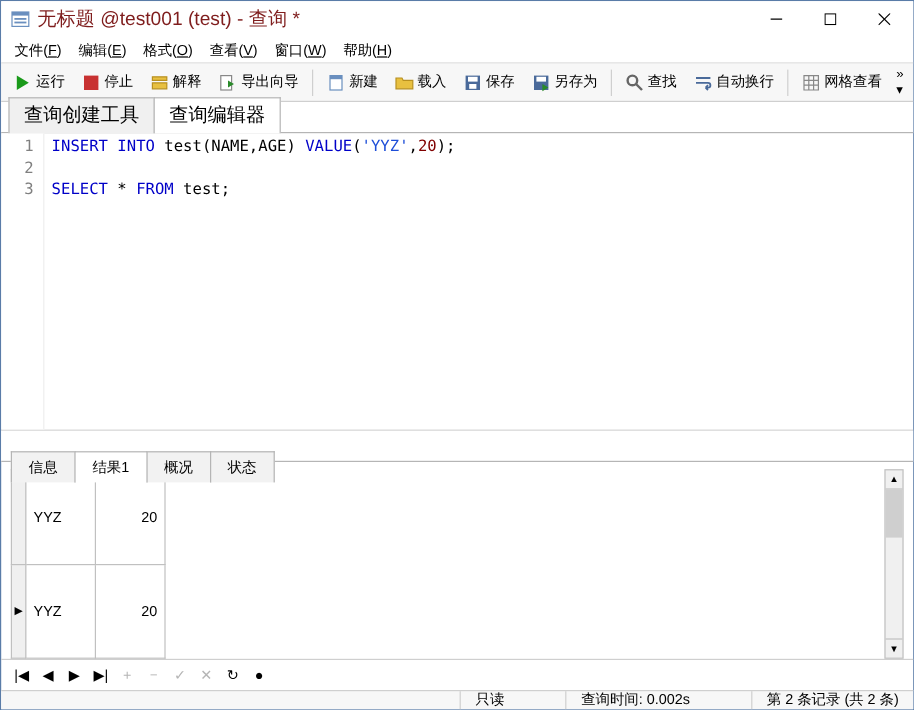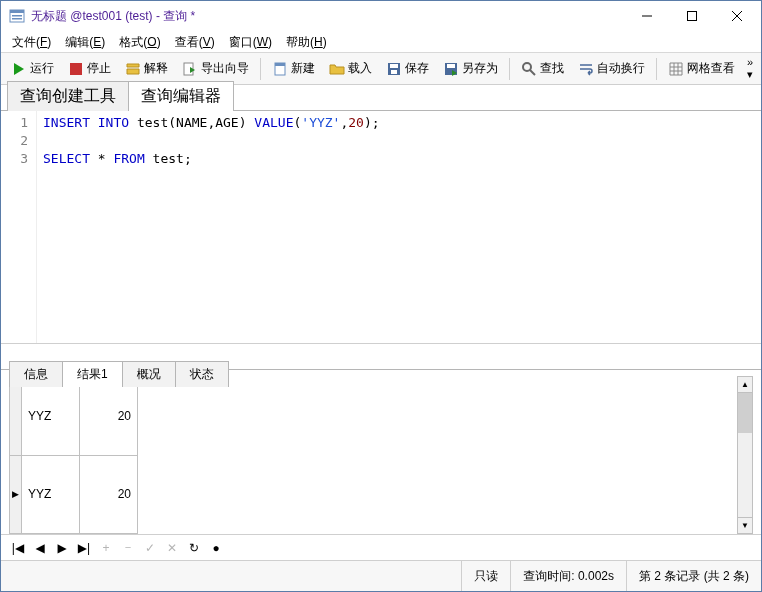--- a/index.html
+++ b/index.html
@@ -1,20 +1,20 @@
 <!DOCTYPE html>
 <html><head>
 <meta charset="utf-8">
 <style>
 * { box-sizing: border-box; margin: 0; padding: 0; }
 body { font-family: "Microsoft YaHei", "SimSun", sans-serif; font-size: 12px; background: #fff; overflow: hidden; }
 .window { width: 762px; height: 592px; border: 1px solid #5a7ca8; display: flex; flex-direction: column; background: #fff; }
 .titlebar { height: 30px; display: flex; align-items: center; padding: 0 2px 0 8px; background: #fff; }
 .titlebar .ticon { width: 16px; height: 16px; margin-right: 6px; }
-.titlebar .title { flex: 1; font-size: 12px; color: #4c1d95; }
+.titlebar .title { flex: 1; font-size: 16px; color: #7f1d1d; }
 .winbtns { display: flex; }
 .winbtn { width: 45px; height: 28px; display: flex; align-items: center; justify-content: center; }
 .winbtn svg { width: 10px; height: 10px; }
 .menubar { height: 22px; display: flex; align-items: stretch; padding: 0 4px; background: #fff; border-bottom: 1px solid #d8d8d8; }
 .menuitem { padding: 3px 7px; font-size: 12px; }
 .menuitem u { text-decoration: underline; }
 .toolbar { height: 32px; display: flex; align-items: center; padding: 0 4px; background: #f7f7f7; border-bottom: 1px solid #cfcfcf; gap: 2px; }
 .tbtn { display: flex; align-items: center; gap: 3px; padding: 3px 5px; font-size: 12px; border: 1px solid transparent; }
 .tsep { width: 1px; height: 22px; background: #cfcfcf; margin: 0 3px; }
 .tbico { width: 16px; height: 16px; flex: none; }
@@ -38,21 +38,21 @@
 .col-name{ width:58px; } .col-age{ width:58px; text-align:right;}
 .rowmark { width:12px; background:#f0f0f0; text-align:center; padding:0 !important;}
 .vscroll { width:16px; margin-left:auto; border:1px solid #c0c0c0; background:#f0f0f0; display:flex; flex-direction:column; }
 .vscroll .arr { height:16px; display:flex; align-items:center; justify-content:center; font-size:8px; border-bottom:1px solid #c0c0c0;}
 .vscroll .arr:last-child{border-top:1px solid #c0c0c0; border-bottom:none;}
 .vscroll .thumb{ background:#cfcfcf; height:40px; margin:0;}
 .vscroll .track{flex:1;}
 .navbar { height: 26px; display:flex; align-items:center; gap:8px; padding: 0 10px; border-top:1px solid #cfcfcf; font-size:12px;}
 .navbar .nb { width:14px; text-align:center; font-family: Arial; }
 .navbar .nb.dis { color:#b5b5b5; }
-.status { height: 31px; display:flex; align-items:flex-start; border-top:1px solid #cfcfcf; font-size:12px; background:#f7f7f7;}
+.status { height: 16px; display:flex; align-items:flex-start; border-top:1px solid #cfcfcf; font-size:12px; background:#f7f7f7;gap:39px;}
 .status .cell { padding: 0 12px; border-left:1px solid #cfcfcf; height:100%; display:flex; align-items:center;}
 .status .spacer { flex:1; }
 </style>
 </head>
 <body>
 
 <div class="window">
 
   <div class="titlebar">
     <span class="ticon">

